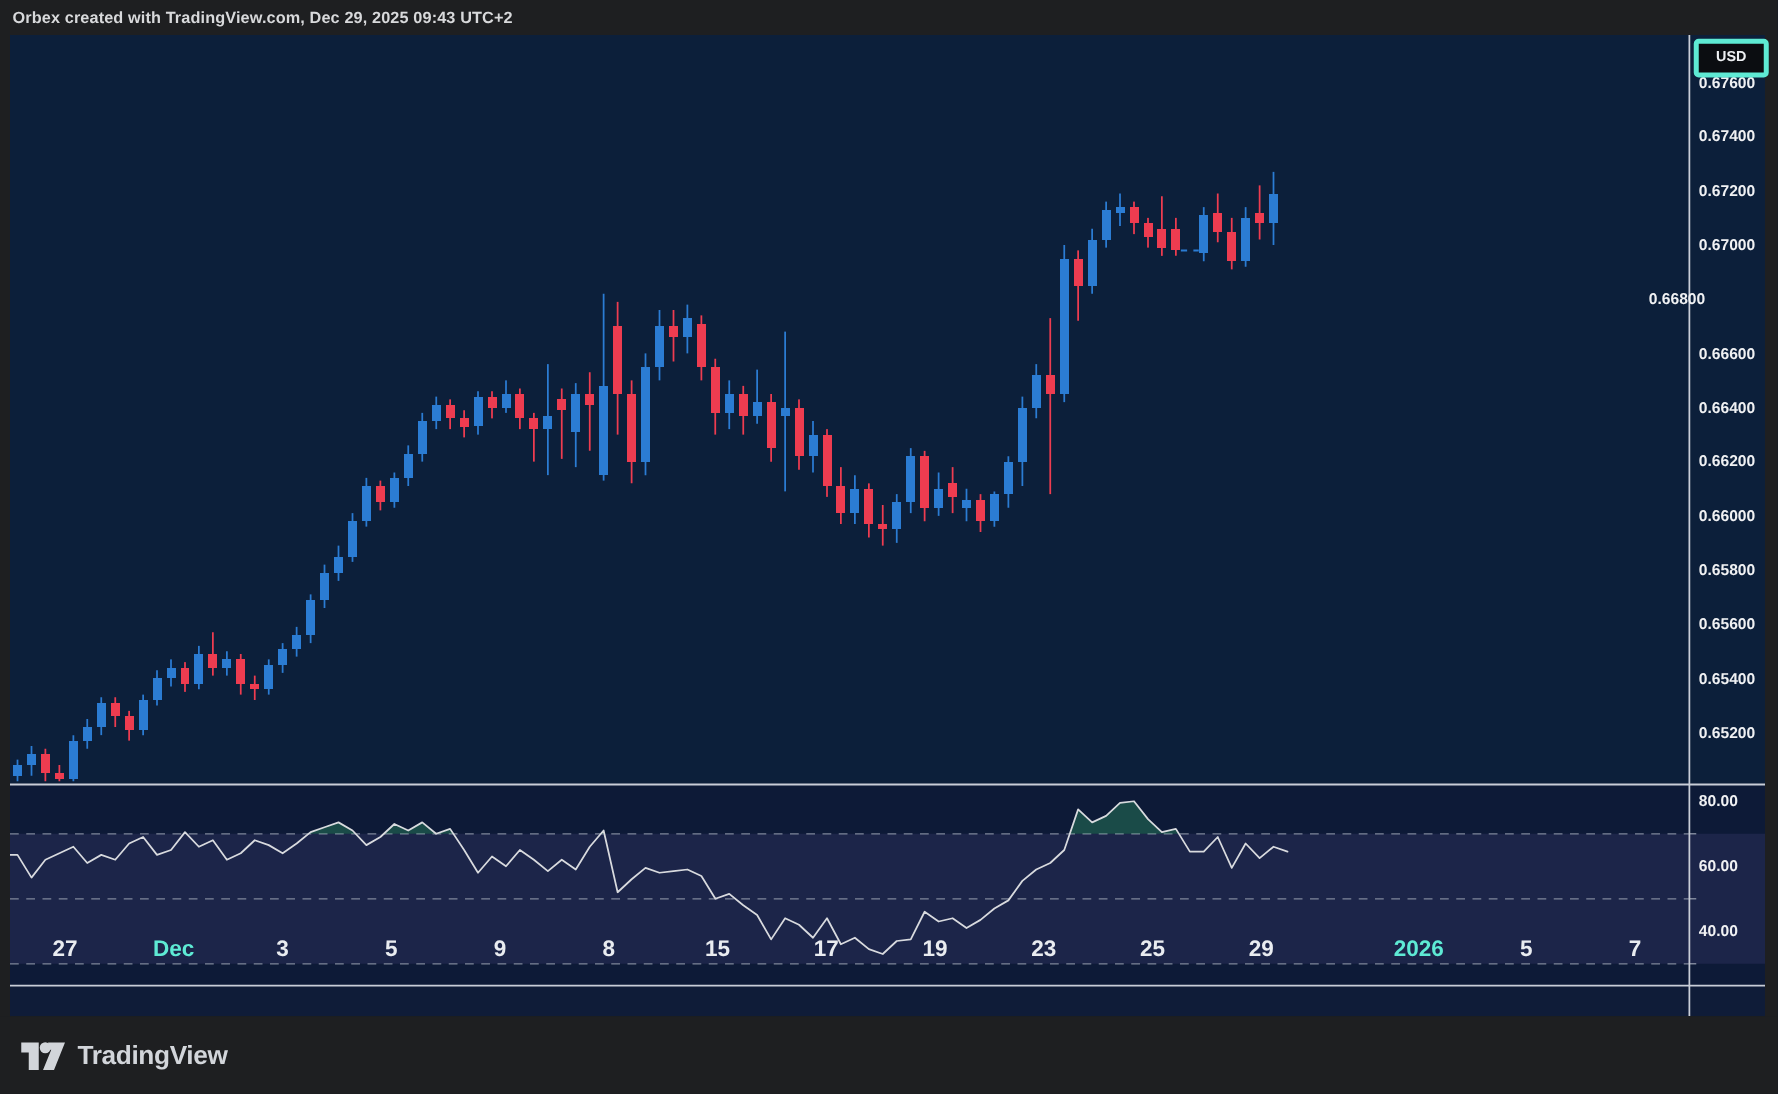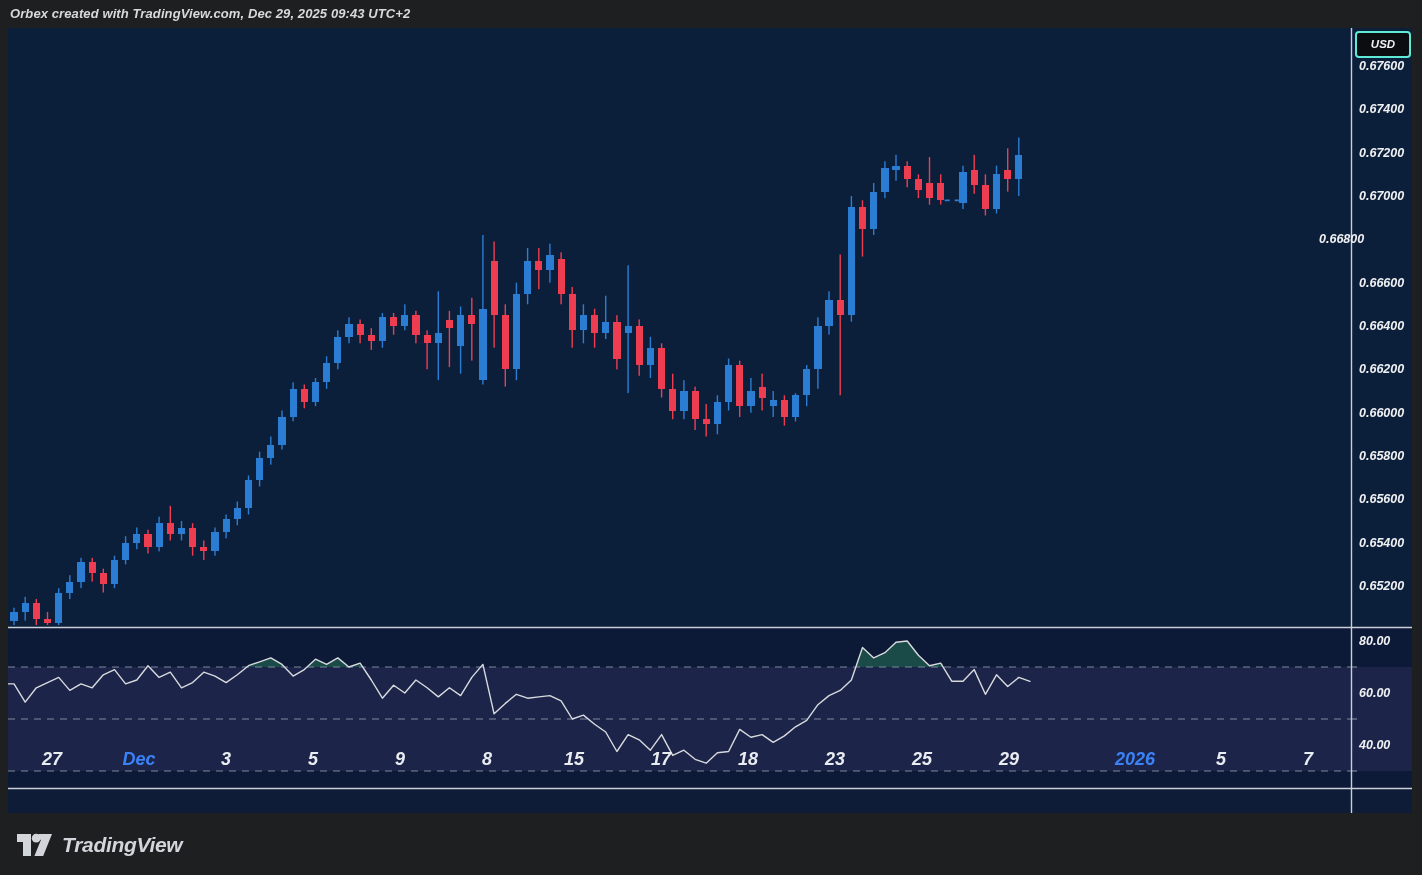--- a/index.html
+++ b/index.html
@@ -1,26 +1,26 @@
 <!DOCTYPE html>
 <html><head>
 <meta charset="utf-8">
 <style>
   html,body{margin:0;padding:0;background:#1e1f21;width:1422px;height:875px;overflow:hidden;
     font-family:"Liberation Sans",sans-serif;-webkit-font-smoothing:antialiased;}
-  #stage{position:relative;width:1422px;height:875px;background:#1e1f21;font-style:italic;}
+  #stage{position:relative;width:1422px;height:875px;background:#1e1f21;}
   #top-bar{position:absolute;left:0;top:0;width:1422px;height:28px;background:#1e1f21;}
   #top-bar .attr{position:absolute;left:10px;top:0;line-height:28px;font-size:13px;font-weight:700;color:#d8d9db;letter-spacing:.1px;}
   #chart-widget{position:absolute;left:8px;top:28px;width:1404px;height:785px;background:#0c1f3a;}
   #chart-svg{position:absolute;left:0;top:0;}
   .axis-label{position:absolute;font-size:12.5px;font-weight:700;color:#f0f1f3;height:16px;line-height:16px;white-space:nowrap;}
   .time-label{position:absolute;top:722px;transform:translateX(-50%);font-size:18px;font-weight:600;color:#e9ecf0;height:18px;line-height:18px;}
-  .time-label.strong{font-weight:800;color:#3b82f6;}
+  .time-label.strong{font-weight:800;color:#5eead4;}
   #usd-box{position:absolute;left:1347px;top:3px;width:52px;height:23px;background:#0b0d11;
-    border:2px solid #5eead4;border-radius:4px;color:#eef0f3;font-size:11.5px;font-weight:700;
+    border:4px solid #5eead4;border-radius:4px;color:#eef0f3;font-size:11.5px;font-weight:700;
     text-align:center;line-height:23px;}
   #bottom-bar{position:absolute;left:0;top:813px;width:1422px;height:62px;background:#1e1f21;padding-left:21px;}
   #tv-logo{position:absolute;left:16px;top:16px;display:flex;align-items:center;gap:9px;}
   #tv-logo .word{font-size:21px;font-weight:800;color:#d2d5da;letter-spacing:-0.3px;}
 </style>
 </head>
 <body>
 
 <div id="stage">
 
@@ -253,21 +253,21 @@
       </div>
     <div id="time-axis-labels">
         <div class="time-label" style="left: 44px;">27</div>
         <div class="time-label strong" style="left: 131px;">Dec</div>
         <div class="time-label" style="left: 218px;">3</div>
         <div class="time-label" style="left: 305px;">5</div>
         <div class="time-label" style="left: 392px;">9</div>
         <div class="time-label" style="left: 479px;">8</div>
         <div class="time-label" style="left: 566px;">15</div>
         <div class="time-label" style="left: 653px;">17</div>
-        <div class="time-label" style="left: 740px;">18</div>
+        <div class="time-label" style="left: 740px;">19</div>
         <div class="time-label" style="left: 827px;">23</div>
         <div class="time-label" style="left: 914px;">25</div>
         <div class="time-label" style="left: 1001px;">29</div>
         <div class="time-label strong" style="left: 1127px;">2026</div>
         <div class="time-label" style="left: 1213px;">5</div>
         <div class="time-label" style="left: 1300px;">7</div>
       </div>
     <div id="usd-box">USD</div>
   </div>
 

